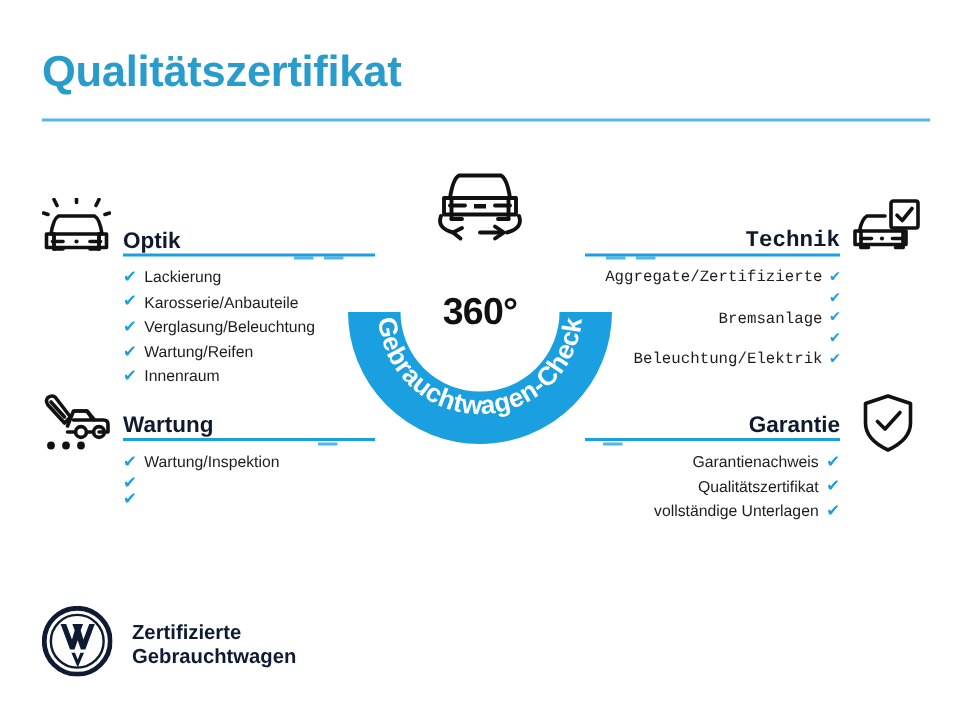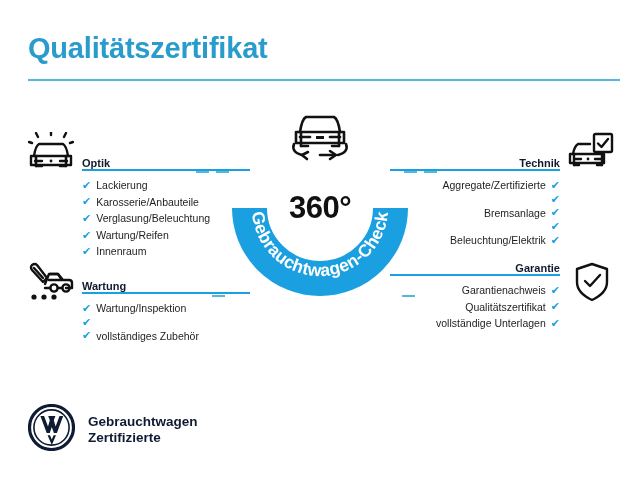--- a/index.html
+++ b/index.html
@@ -27,21 +27,21 @@
     width:592px;height:2px;
     background:#52b8dd;
   }
 
   
   .section{position:absolute;}
   .sec-head{
     position:relative;height:24px;
   }
   .sec-title{
-    font-size:11px;font-weight:bold;color:#101a2e;
+    font-size:15px;font-weight:bold;color:#101a2e;
     position:absolute;bottom:2px;white-space:nowrap;
   }
   .sec-rule{
     position:absolute;height:2px;background:#1a9fe0;
   }
   .sec-list{
     list-style:none;margin:0;padding:0;
   }
   .sec-list li{
     font-size:10.5px;
@@ -67,41 +67,41 @@
   .sec-right{}
   .sec-right .sec-title{right:0;}
   .sec-right .sec-rule{left:0;right:0;bottom:0;}
   .sec-right .sec-list li{justify-content:flex-end;}
   .sec-right .chk{margin-left:5px;order:2;}
 
   #sec-optik{top:147px;left:82px;width:168px;}
   #sec-optik .sec-list{margin-top:6px;}
   #sec-wartung{top:270px;left:82px;width:168px;}
   #sec-wartung .sec-list{margin-top:6px;}
-  #sec-technik{top:147px;left:390px;width:170px;}
+  #sec-technik{top:147px;left:390px;width:170px;font-family:Liberation Mono, monospace;}
   #sec-technik .sec-list{margin-top:6px;}
-  #sec-garantie{top:252px;left:390px;width:170px;}
+  #sec-garantie{top:270px;left:390px;width:170px;}
   #sec-garantie .sec-list{margin-top:6px;}
 
   
   .sec-icon{position:absolute;}
   #icon-optik{left:28px;top:132px;}
   #icon-wartung{left:28px;top:262px;}
   #icon-technik{left:568px;top:132px;}
   #icon-garantie{left:572px;top:262px;}
 
   
   .badge{
     position:absolute;left:232px;top:120px;
     width:176px;height:176px;
   }
   .badge-360{
     position:absolute;left:0;top:0;width:176px;height:176px;
     display:flex;align-items:center;justify-content:center;
-    font-size:31px;font-weight:bold;color:#111;
+    font-size:25px;font-weight:bold;color:#111;
     letter-spacing:-0.5px;
     pointer-events:none;
   }
   .badge-car{
     position:absolute;left:50px;top:-12px;width:76px;height:56px;
   }
 
   
   .dash{position:absolute;height:2px;}
   .dash span{
@@ -235,21 +235,20 @@
     <ul class="sec-list">
       <li>
         <span class="chk">✔</span>
         <span>Wartung/Inspektion</span>
       </li>
       <li>
         <span class="chk">✔</span>
       </li>
       <li>
         <span class="chk">✔</span>
-        <span>vollständiges Zubehör</span>
       </li>
     </ul>
   </div>
 
   <div class="section sec-right" id="sec-technik">
     <div class="sec-head">
       <div class="sec-title">Technik</div>
       <div class="sec-rule"></div>
     </div>
     <ul class="sec-list">
@@ -336,18 +335,18 @@
         <circle cx="23.5" cy="23.5" r="17.6" fill="none" stroke="#0f1b32" stroke-width="1.6"></circle>
         <g fill="#0f1b32">
           <path d="M12.4 12.0 L16.1 12.0 L20.0 22.4 L21.8 16.2 L20.2 12.0 L23.8 12.0
                    L27.4 12.0 L25.8 16.2 L27.6 22.4 L31.5 12.0 L35.2 12.0
                    L28.9 29.0 L25.9 29.0 L23.8 22.9 L21.7 29.0 L18.7 29.0 Z"></path>
           <path d="M19.6 31.2 L23.8 41.0 L28.0 31.2 L25.6 31.2 L23.8 35.6 L22.0 31.2 Z"></path>
         </g>
       </svg>
     </div>
     <div class="vw-text">
+      <div>Zertifizierte</div>
       <div>Gebrauchtwagen</div>
-      <div>Zertifizierte</div>
     </div>
   </div>
 
 </div>
 
 </body></html>

